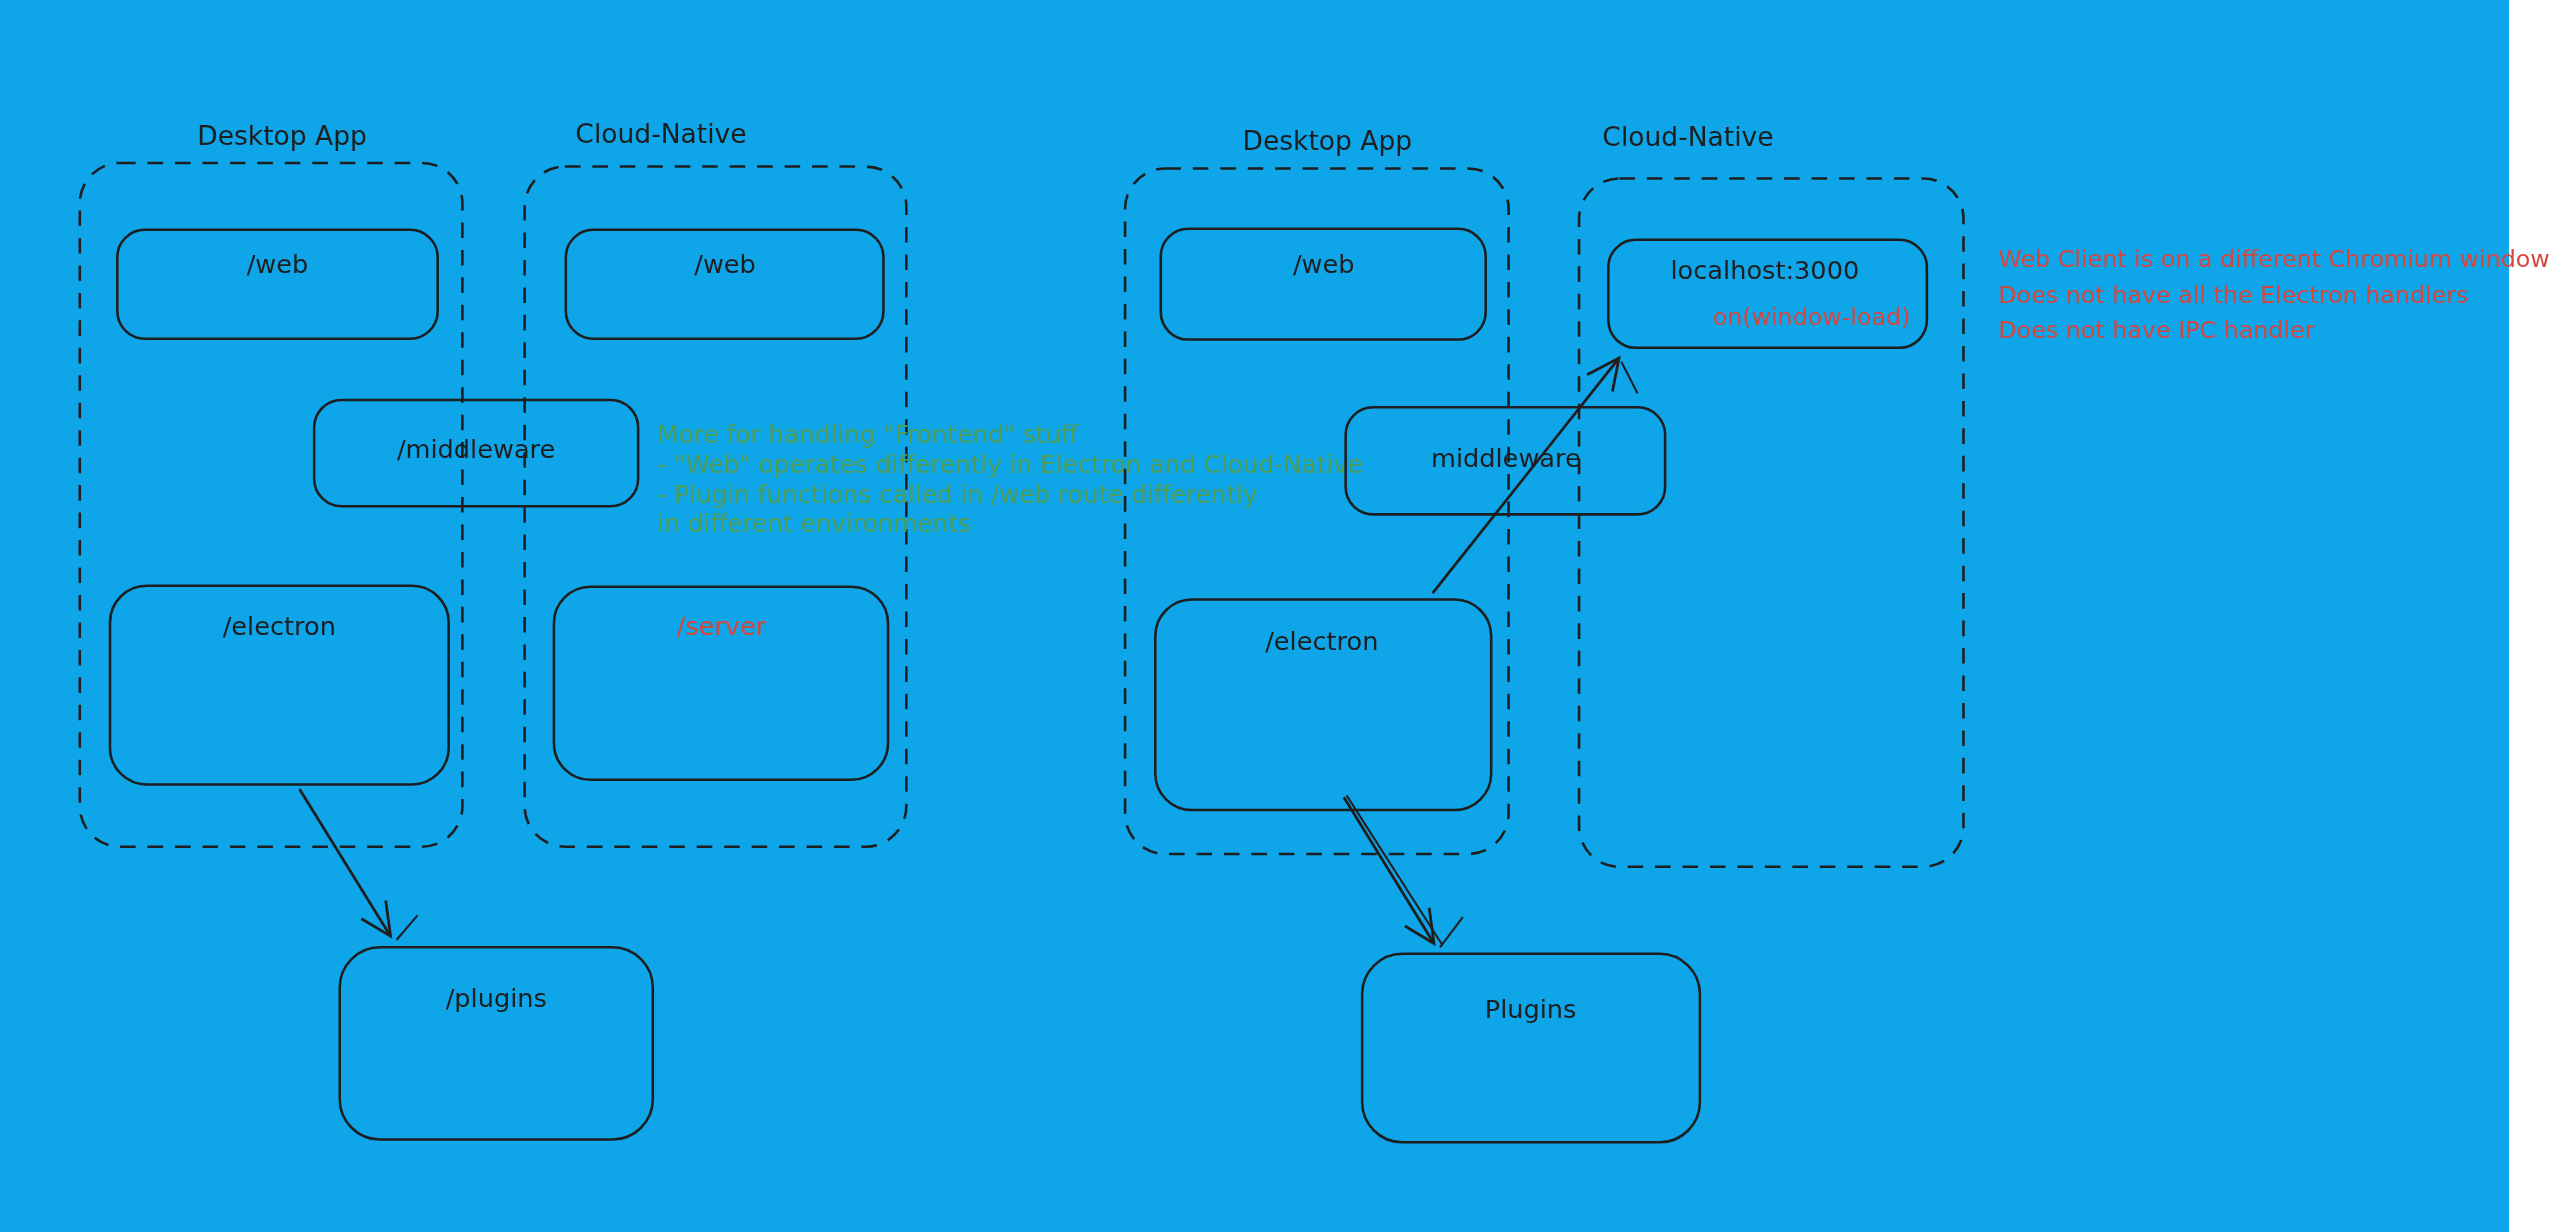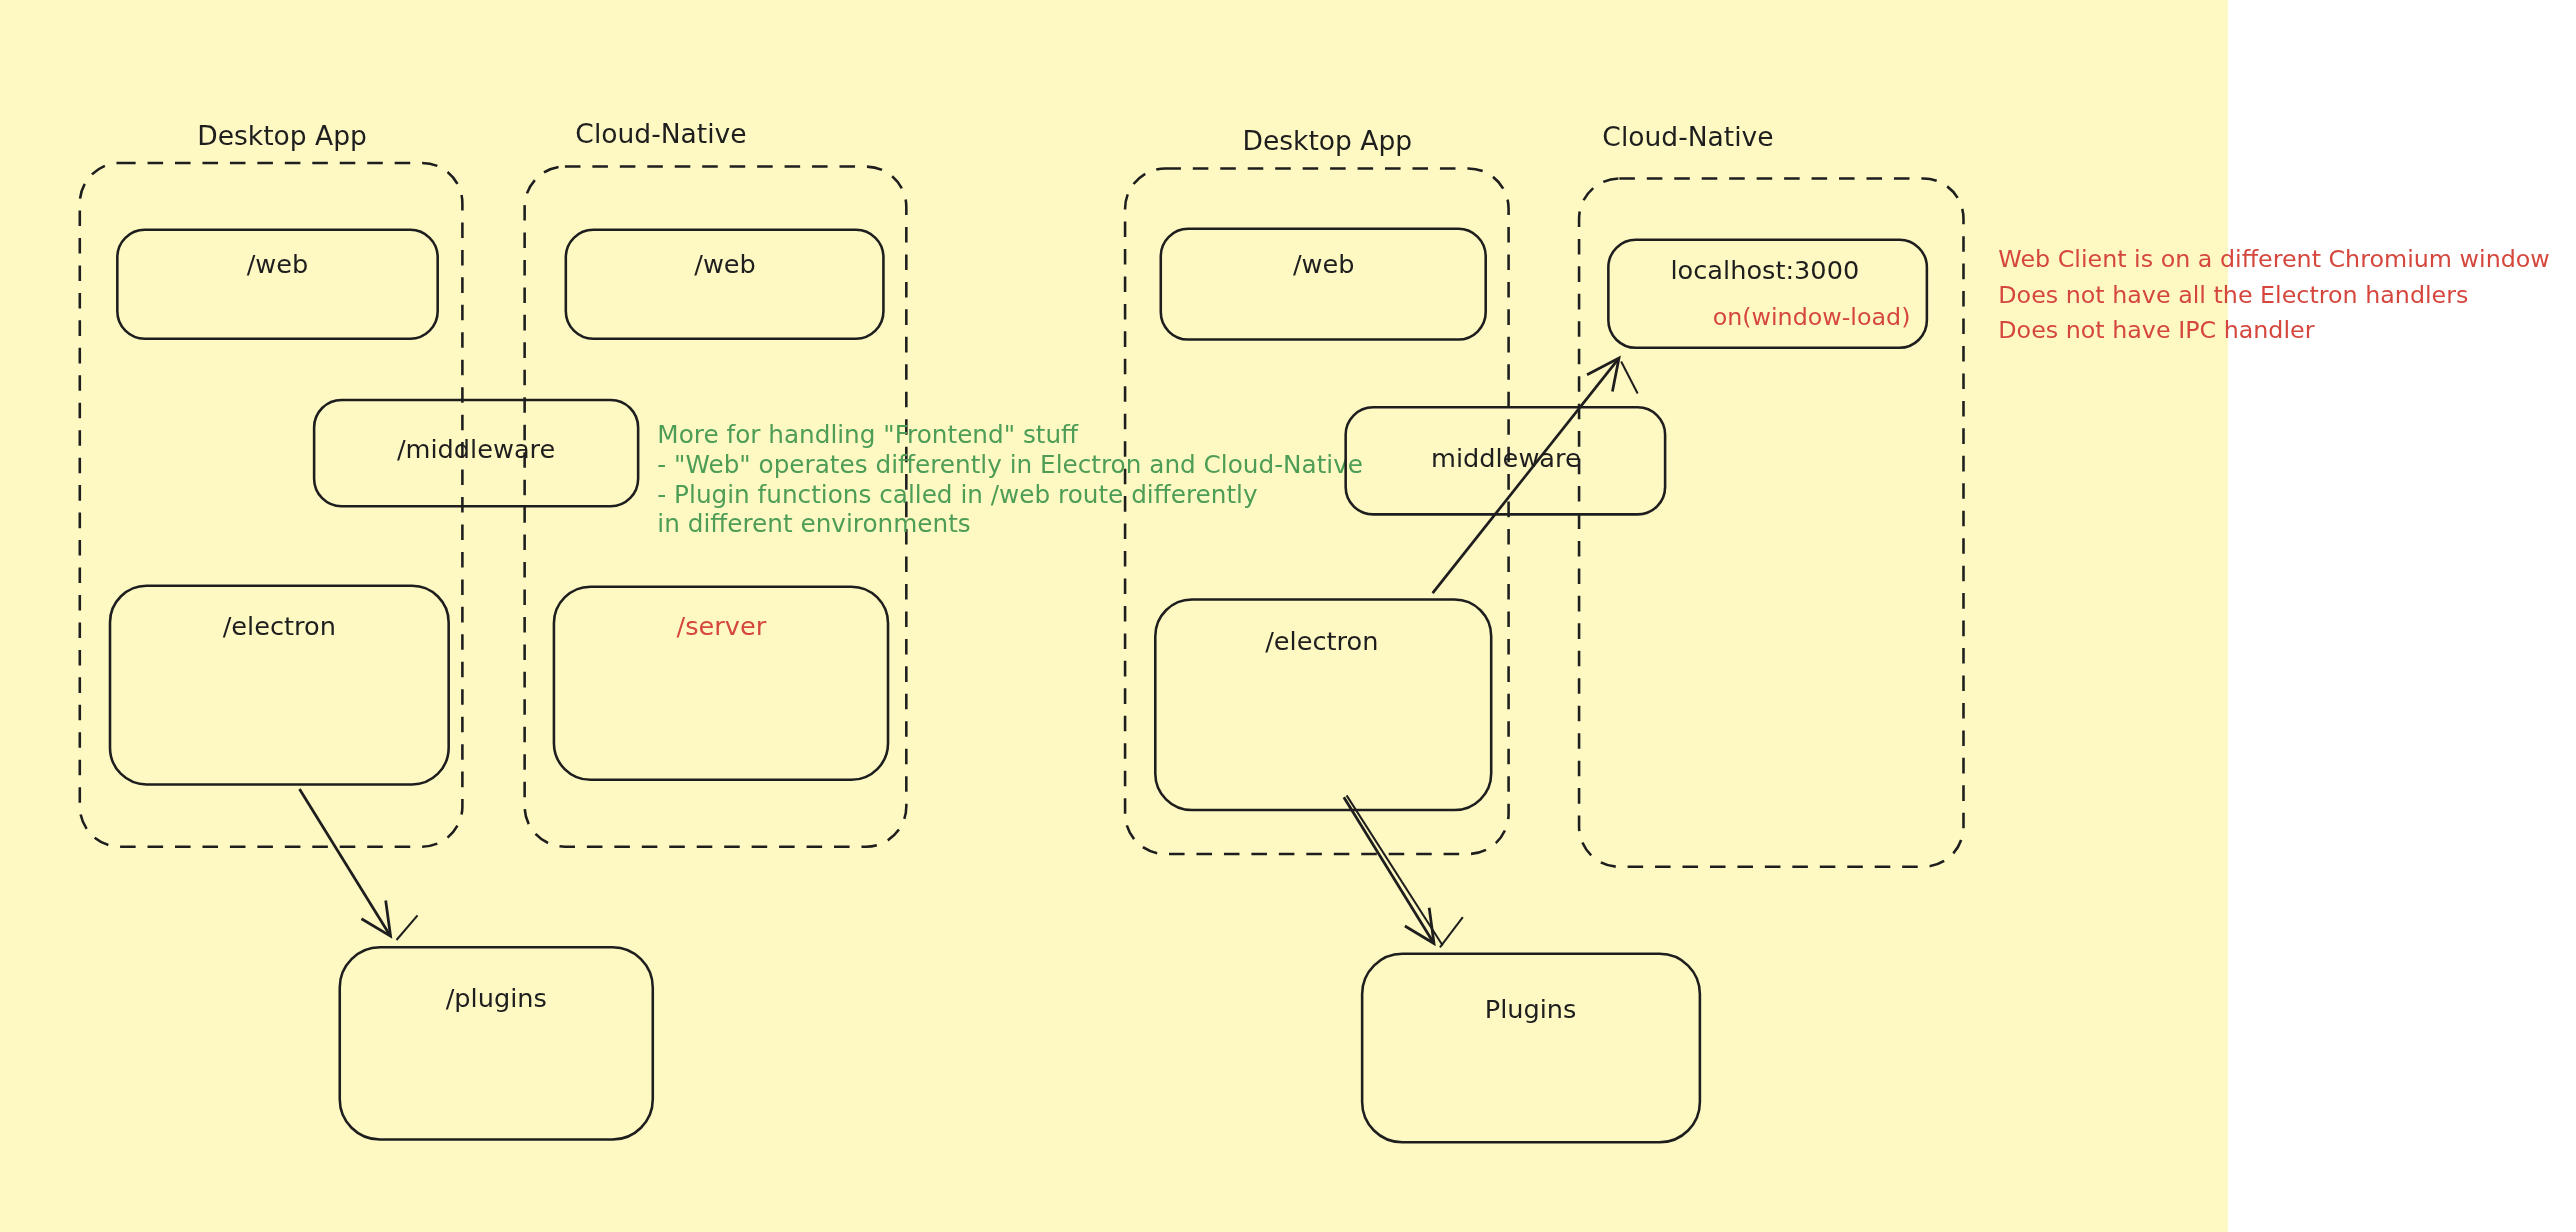--- a/index.html
+++ b/index.html
@@ -1,16 +1,16 @@
 <!DOCTYPE html>
 <html style="font-size:14.6px"><head>
 <meta charset="utf-8">
 <style>
   html,body{margin:0;padding:0;background:#ffffff;}
-  .canvas-wrap{width:2228px;height:1232px;position:relative;background:#fef9c3;}
+  .canvas-wrap{width:2509px;height:1232px;position:relative;background:#0ea5e9;}
   svg{display:block;}
   text{font-family:"DejaVu Sans","Liberation Sans",sans-serif;fill:#1e1e1e;}
   .box-label{font-size:28px;text-anchor:middle;}
   .container-label{font-size:29px;text-anchor:middle;}
   .shape{fill:none;stroke:#1e1e1e;stroke-width:2.8px;}
   .dashed{stroke-dasharray:17 13;}
   .arrow{stroke:#1e1e1e;stroke-width:3px;fill:none;}
   .arrow-thin{stroke:#1e1e1e;stroke-width:2.2px;fill:none;}
   .red-text{fill:#d5473d;}
   .green-text{fill:#4d9d56;}

